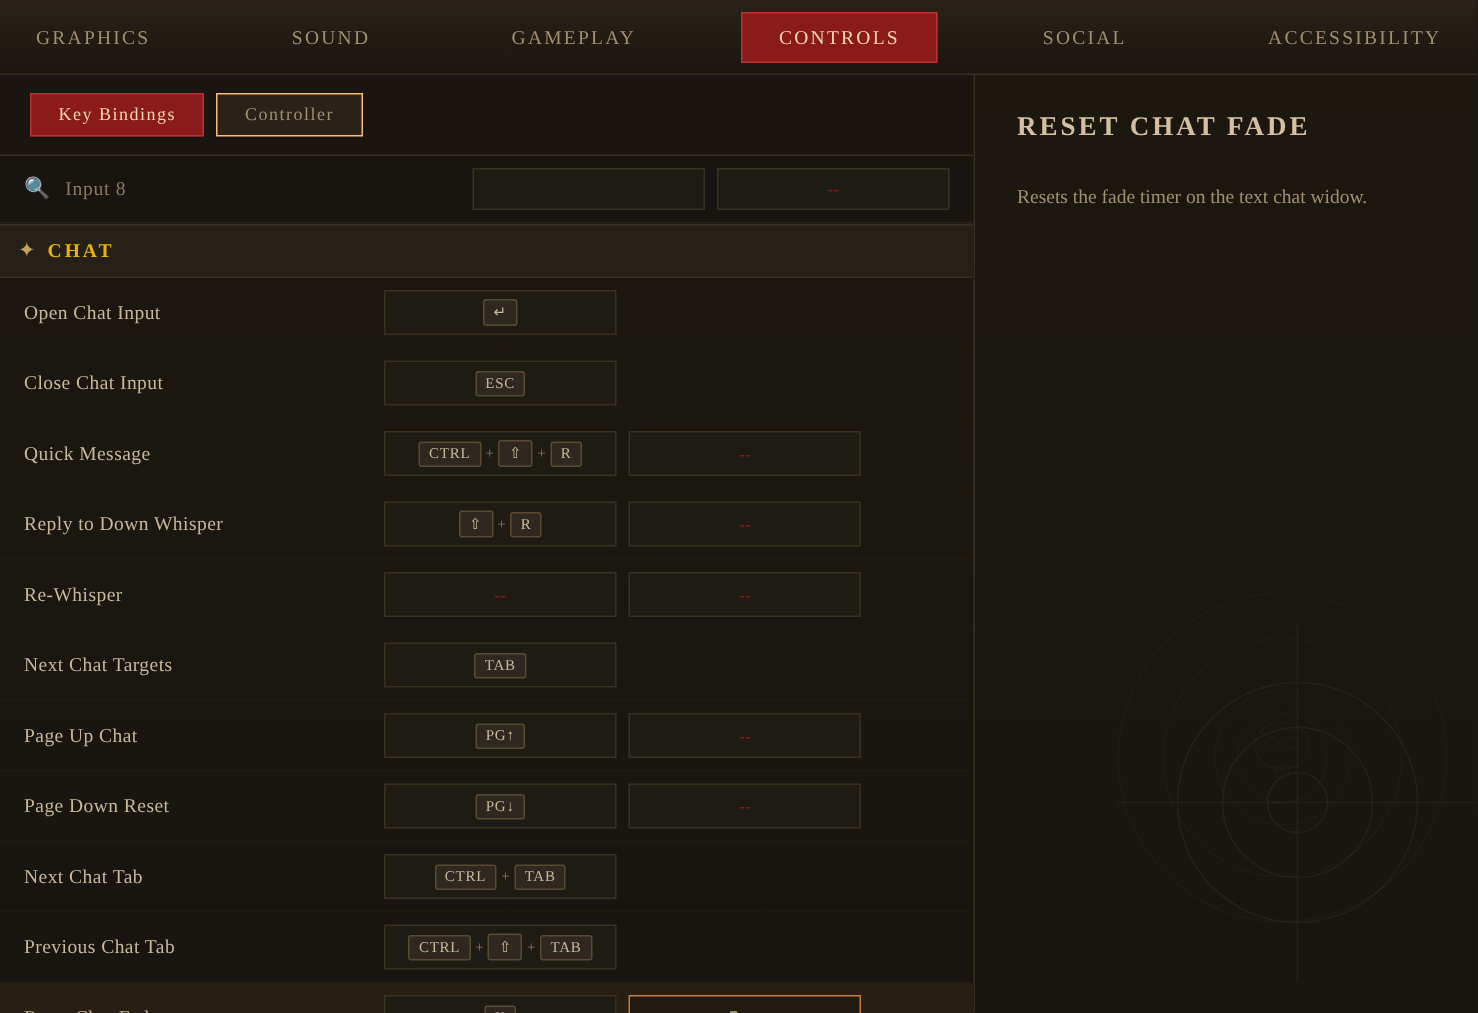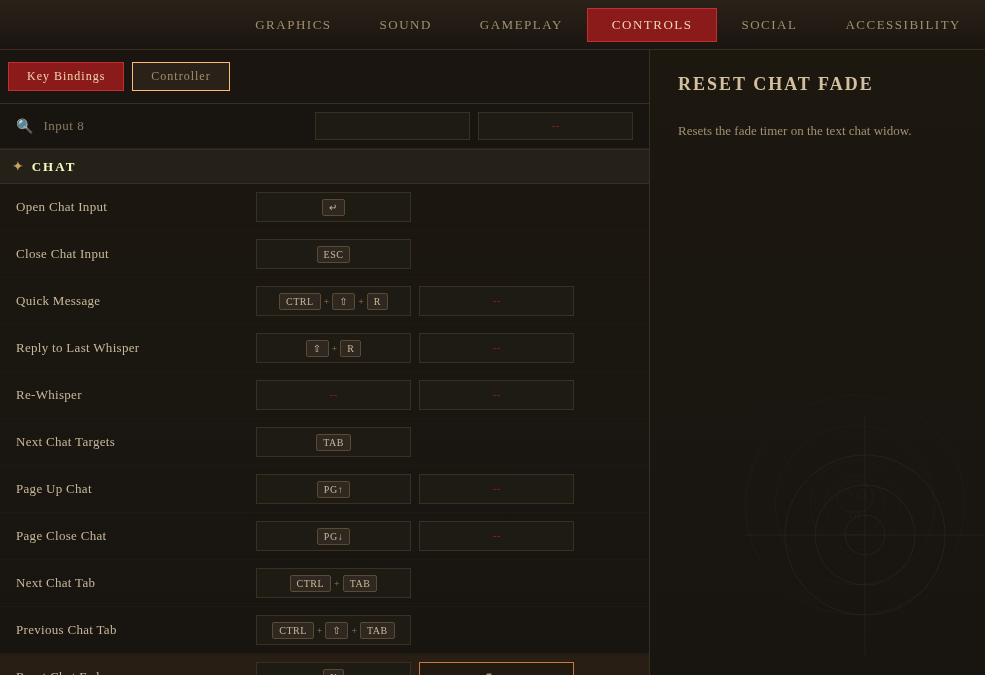--- a/index.html
+++ b/index.html
@@ -15,21 +15,21 @@
     }
 
     
     .top-nav {
       width: 100%;
       height: 50px;
       background: linear-gradient(180deg, #2a2218 0%, #1a1510 100%);
       border-bottom: 1px solid #3a2e20;
       display: flex;
       align-items: center;
-      justify-content: flex-end;
+      justify-content: space-between;
       gap: 0;
     }
 
     .nav-item {
       padding: 8px 24px;
       font-size: 13px;
       letter-spacing: 1.5px;
       color: #a09070;
       text-transform: uppercase;
       cursor: pointer;
@@ -57,21 +57,21 @@
       background: linear-gradient(180deg, #1c1810 0%, #181410 100%);
       overflow: hidden;
       display: flex;
       flex-direction: column;
     }
 
     
     .tab-bar {
       display: flex;
       align-items: flex-end;
-      padding: 12px 8px;
+      padding: 12px 20px;
       background: #1a1510;
       border-bottom: 1px solid #3a2e20;
       gap: 8px;
     }
 
     .tab-btn {
       padding: 6px 18px;
       font-size: 12px;
       letter-spacing: 1px;
       cursor: pointer;
@@ -164,21 +164,21 @@
     }
 
     .section-icon {
       color: #c8a060;
       font-size: 14px;
     }
 
     .section-title {
       font-size: 13px;
       letter-spacing: 2px;
-      color: #fef9c3;
+      color: #eab308;
       text-transform: uppercase;
       font-weight: bold;
     }
 
     
     .binding-row {
       display: flex;
       align-items: center;
       padding: 8px 16px;
       border-bottom: 1px solid #1e1a12;
@@ -365,21 +365,21 @@
             <span class="key-plus">+</span>
             <span class="key-chip">R</span>
           </div>
           <div class="key-slot">
             <span class="key-dash">--</span>
           </div>
         </div>
       </div>
 
       <div class="binding-row">
-        <div class="binding-label">Reply to Last Whisper</div>
+        <div class="binding-label">Reply to Down Whisper</div>
         <div class="binding-keys">
           <div class="key-slot">
             <span class="key-chip">⇧</span>
             <span class="key-plus">+</span>
             <span class="key-chip">R</span>
           </div>
           <div class="key-slot">
             <span class="key-dash">--</span>
           </div>
         </div>
@@ -412,21 +412,21 @@
           <div class="key-slot">
             <span class="key-chip">PG↑</span>
           </div>
           <div class="key-slot">
             <span class="key-dash">--</span>
           </div>
         </div>
       </div>
 
       <div class="binding-row">
-        <div class="binding-label">Page Close Chat</div>
+        <div class="binding-label">Page Down Reset</div>
         <div class="binding-keys">
           <div class="key-slot">
             <span class="key-chip">PG↓</span>
           </div>
           <div class="key-slot">
             <span class="key-dash">--</span>
           </div>
         </div>
       </div>
 

